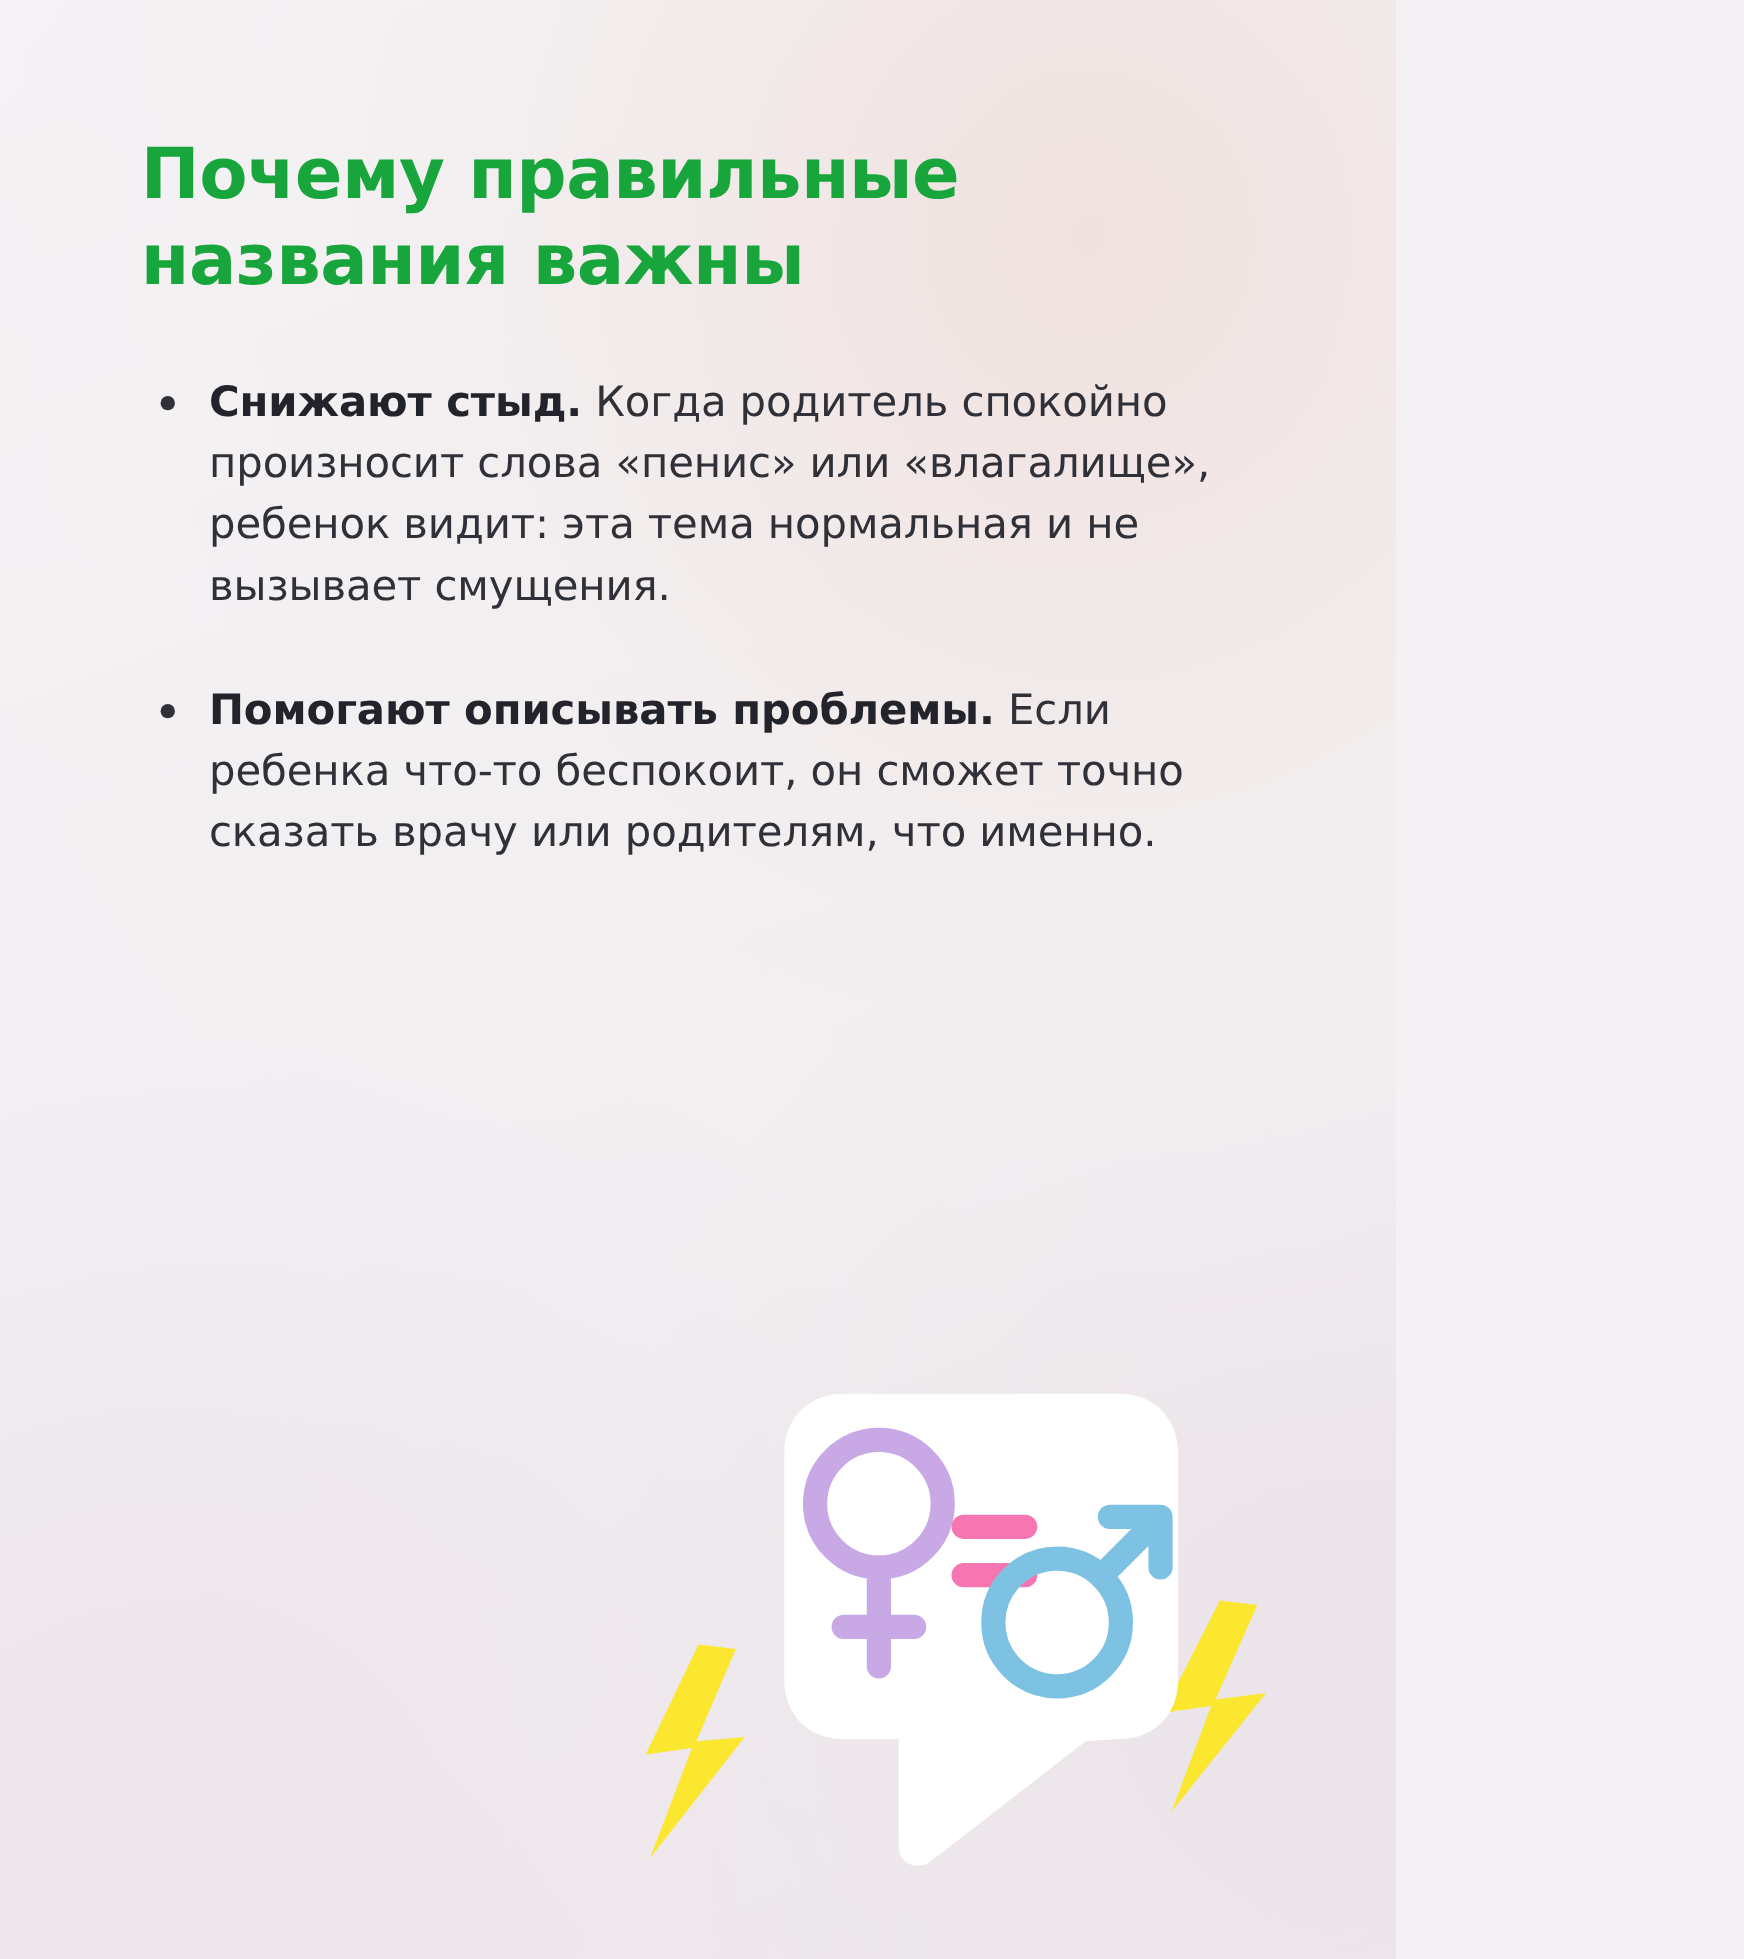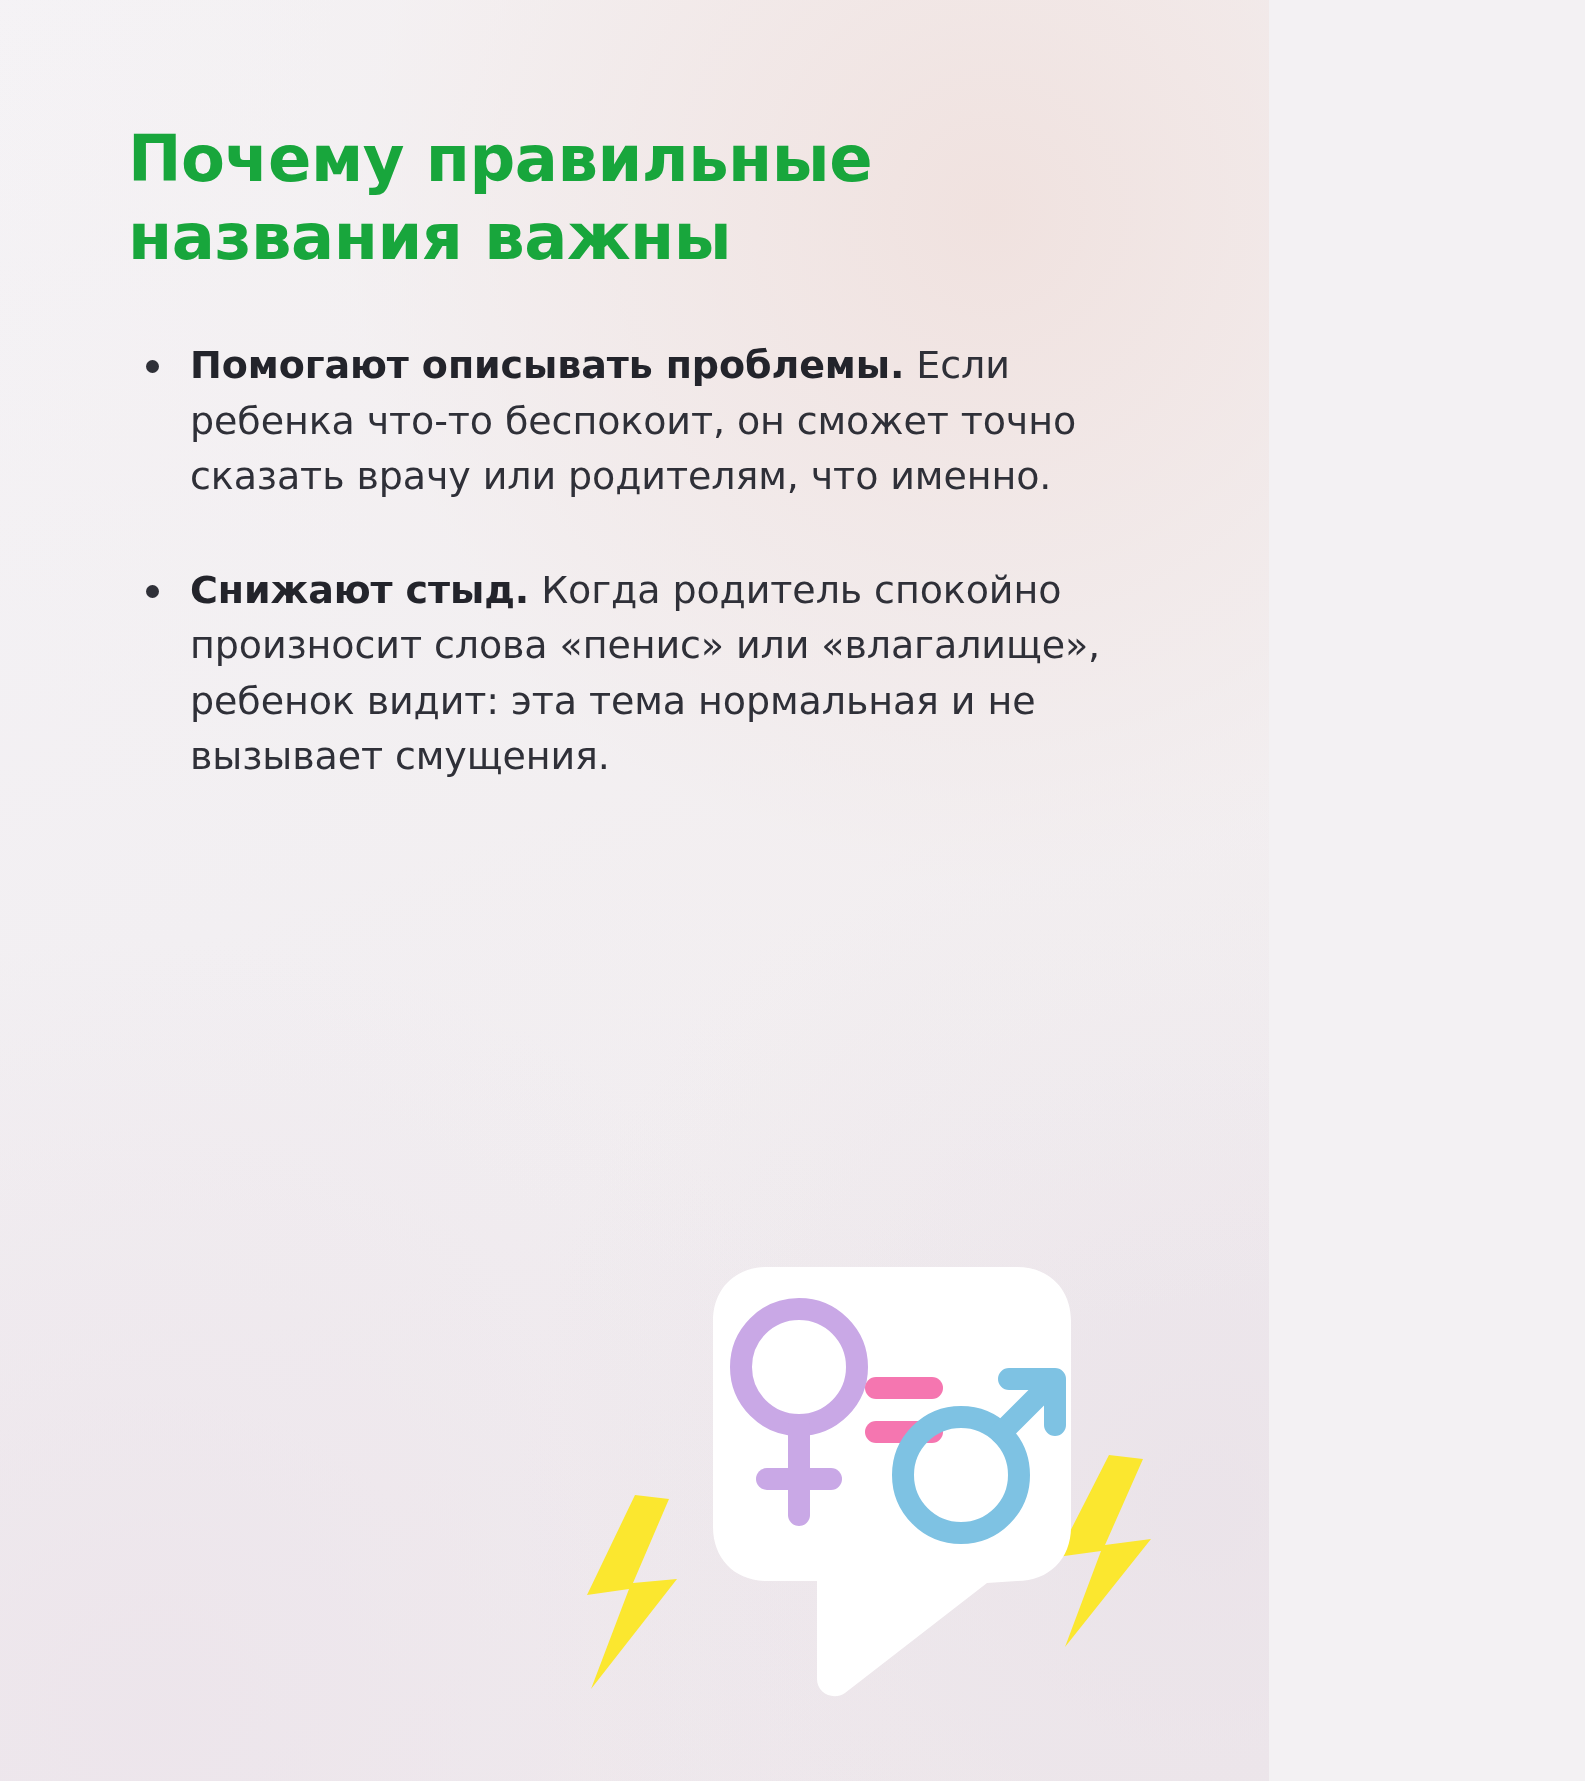--- a/index.html
+++ b/index.html
@@ -93,24 +93,24 @@
 </head>
 <body>
 
 <div class="slide">
 
   <div class="content">
     <h1 class="title">Почему правильные названия важны</h1>
 
     <ul class="points">
       <li>
-        <span class="lead">Помогают описывать проблемы.</span><span> Если ребенка что-то беспокоит, он сможет точно сказать врачу или родителям, что именно.</span>
+        <span class="lead">Снижают стыд.</span><span> Когда родитель спокойно произносит слова «пенис» или «влагалище», ребенок видит: эта тема нормальная и не вызывает смущения.</span>
       </li>
       <li>
-        <span class="lead">Снижают стыд.</span><span> Когда родитель спокойно произносит слова «пенис» или «влагалище», ребенок видит: эта тема нормальная и не вызывает смущения.</span>
+        <span class="lead">Помогают описывать проблемы.</span><span> Если ребенка что-то беспокоит, он сможет точно сказать врачу или родителям, что именно.</span>
       </li>
     </ul>
   </div>
 
   <div class="illustration">
     <svg viewBox="0 0 700 520" xmlns="http://www.w3.org/2000/svg">
 
       <g>
         <path d="M118 268 L70 368 L112 362 L74 462 L160 352 L116 356 L152 272 Z" fill="#fbe72f"></path>
       </g>

